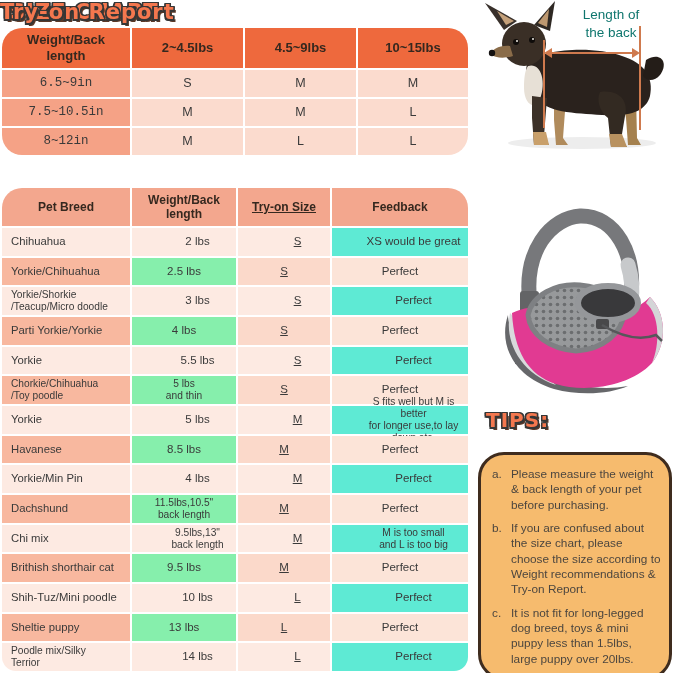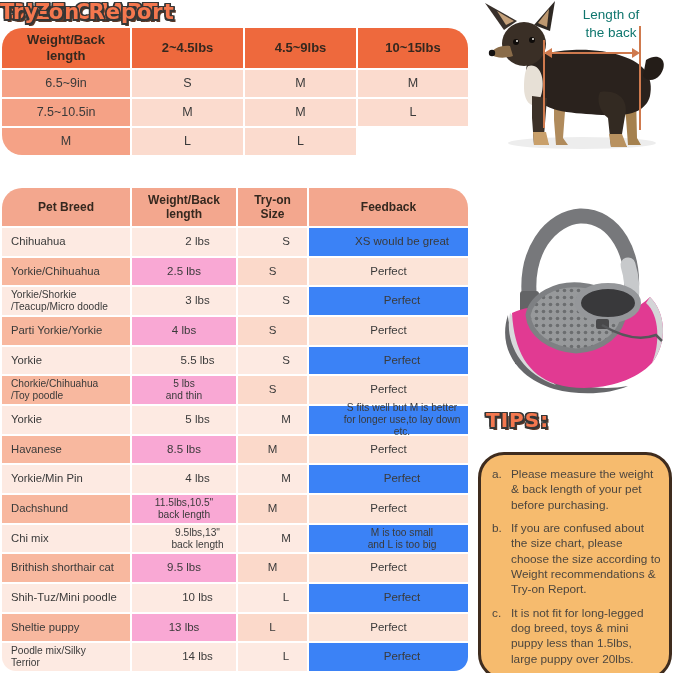--- a/index.html
+++ b/index.html
@@ -31,32 +31,32 @@
       white-space:pre-line;box-sizing:border-box;padding:1px 4px;font-size:11.5px;line-height:1.2;}
   .td + .td{margin-left:2px;}
   
   #size-table .td:nth-child(1){width:128px;flex:none;}
   #size-table .td:nth-child(2){width:111px;flex:none;}
   #size-table .td:nth-child(3){width:111px;flex:none;}
   #size-table .td:nth-child(4){flex:1;}
   
   #tryon-table .td:nth-child(1){width:128px;flex:none;justify-content:flex-start;text-align:left;padding-left:9px;font-size:11.3px;}
   #tryon-table .td:nth-child(2){width:104px;flex:none;}
-  #tryon-table .td:nth-child(3){width:69px;flex:none;}
+  #tryon-table .td:nth-child(3){width:92px;flex:none;text-decoration:underline;}
   #tryon-table .td:nth-child(4){flex:1;}
   
   #size-table .head .td{background:#ee693d;font-weight:600;font-size:13px;color:#35281f;}
   #size-table .body-row .td{background:#fbdbce;font-size:12.5px;}
-  #size-table .body-row .td:first-child{background:#f5a286;}
+  #size-table .body-row .td:first-child{background:#f5a286;font-family:Liberation Mono, monospace;}
   #tryon-table .head .td{background:#f3a78e;font-weight:600;font-size:12px;color:#35281f;padding-left:4px;}
   #tryon-table .head .td:nth-child(1){justify-content:center;text-align:center;font-size:12px;}
   .light .td{background:#fdeae2;padding-left:31px;}
-  .light .td:nth-child(4){background:#3b82f6;}
+  .light .td:nth-child(4){background:#5eead4;}
   .dark .td:nth-child(1){background:#f8b89f;}
-  .dark .td:nth-child(2){background:#f9a8d4;}
+  .dark .td:nth-child(2){background:#86efac;}
   .dark .td:nth-child(3){background:#fbd9ca;}
   .dark .td:nth-child(4){background:#fce4d8;}
   .td.sm{font-size:10.2px !important;line-height:1.18;}
 
   
   #dog-figure{position:absolute;left:470px;top:0;width:209px;height:155px;}
   #dog-figure svg{position:absolute;left:0;top:0;}
   .mline{position:absolute;width:2px;background:#cf7a4e;}
   #mline-left{left:73px;top:40px;height:88px;}
   #mline-right{left:169px;top:26px;height:104px;}
@@ -99,20 +99,21 @@
       <div class="td">M</div>
       <div class="td">M</div>
     </div>
     <div class="trow body-row">
       <div class="td">7.5~10.5in</div>
       <div class="td">M</div>
       <div class="td">M</div>
       <div class="td">L</div>
     </div>
     <div class="trow body-row">
+      <div class="td">8~12in</div>
       <div class="td">M</div>
       <div class="td">L</div>
       <div class="td">L</div>
     </div>
   </div>
 
   <div id="tryon-title" class="bubble-title">Try-on Report</div>
 
   <div id="tryon-table" class="table">
     <div class="trow head">

